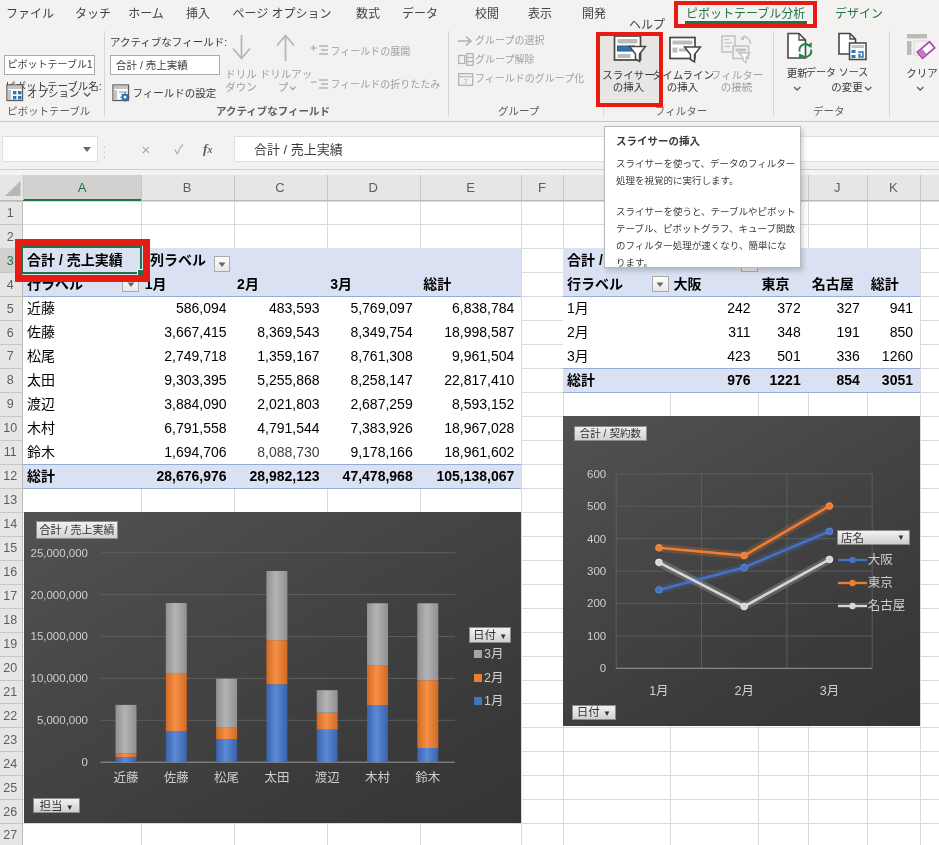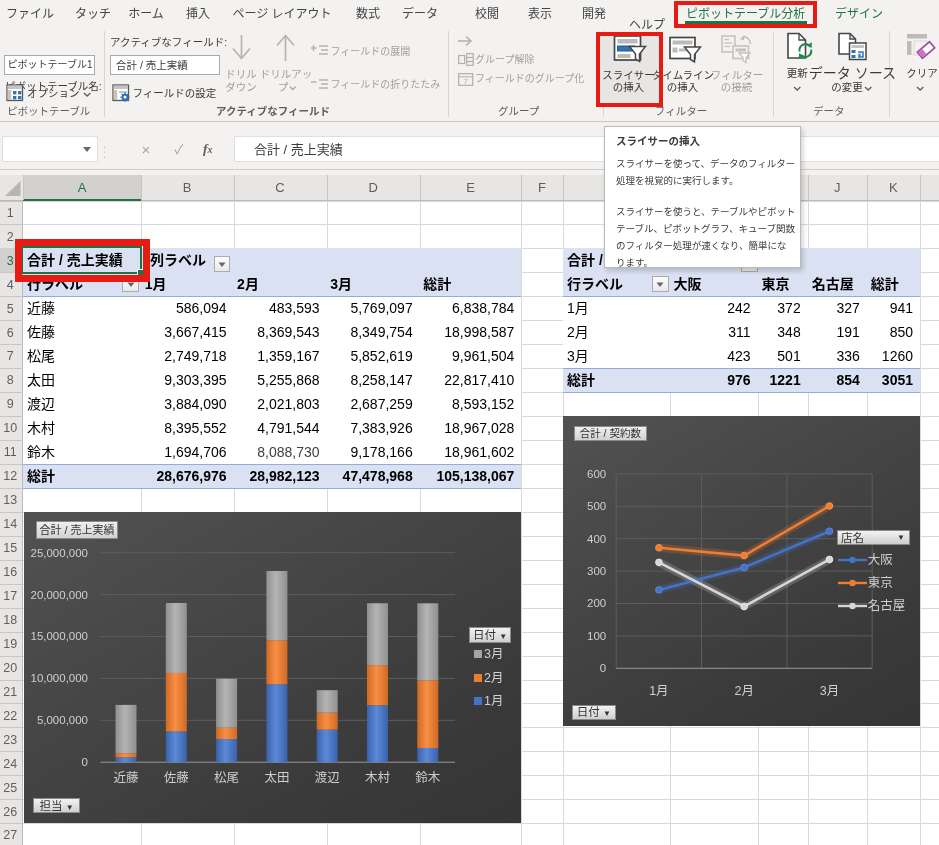--- a/index.html
+++ b/index.html
@@ -4,21 +4,21 @@
 body{font-family:"Liberation Sans","Noto Sans CJK JP",sans-serif;}
 #app{position:relative;width:939px;height:845px;background:#fff;overflow:hidden;}
 </style></head><body>
 <div id="app">
 <div style="position:absolute;left:0px;top:0px;width:939px;height:122px;background:#f3f2f1;"></div>
 <div style="position:absolute;left:0px;top:121px;width:939px;height:1px;background:#c8c6c4;"></div>
 <div style="position:absolute;left:-40.0px;top:5.0px;width:140px;height:18px;line-height:18px;font-size:12px;color:#444444;font-weight:400;text-align:center;white-space:nowrap;">ファイル</div>
 <div style="position:absolute;left:23.0px;top:5.0px;width:140px;height:18px;line-height:18px;font-size:12px;color:#444444;font-weight:400;text-align:center;white-space:nowrap;">タッチ</div>
 <div style="position:absolute;left:76.0px;top:5.0px;width:140px;height:18px;line-height:18px;font-size:12px;color:#444444;font-weight:400;text-align:center;white-space:nowrap;">ホーム</div>
 <div style="position:absolute;left:128.0px;top:5.0px;width:140px;height:18px;line-height:18px;font-size:12px;color:#444444;font-weight:400;text-align:center;white-space:nowrap;">挿入</div>
-<div style="position:absolute;left:212.0px;top:5.0px;width:140px;height:18px;line-height:18px;font-size:12px;color:#444444;font-weight:400;text-align:center;white-space:nowrap;">ページ レイアウト</div>
+<div style="position:absolute;left:212.0px;top:5.0px;width:140px;height:18px;line-height:18px;font-size:12px;color:#444444;font-weight:400;text-align:center;white-space:nowrap;">ページ オプション</div>
 <div style="position:absolute;left:298.0px;top:5.0px;width:140px;height:18px;line-height:18px;font-size:12px;color:#444444;font-weight:400;text-align:center;white-space:nowrap;">数式</div>
 <div style="position:absolute;left:350.0px;top:5.0px;width:140px;height:18px;line-height:18px;font-size:12px;color:#444444;font-weight:400;text-align:center;white-space:nowrap;">データ</div>
 <div style="position:absolute;left:417.0px;top:5.0px;width:140px;height:18px;line-height:18px;font-size:12px;color:#444444;font-weight:400;text-align:center;white-space:nowrap;">校閲</div>
 <div style="position:absolute;left:470.0px;top:5.0px;width:140px;height:18px;line-height:18px;font-size:12px;color:#444444;font-weight:400;text-align:center;white-space:nowrap;">表示</div>
 <div style="position:absolute;left:524.0px;top:5.0px;width:140px;height:18px;line-height:18px;font-size:12px;color:#444444;font-weight:400;text-align:center;white-space:nowrap;">開発</div>
 <div style="position:absolute;left:577.0px;top:16px;width:140px;height:18px;line-height:18px;font-size:12px;color:#444444;font-weight:400;text-align:center;white-space:nowrap;">ヘルプ</div>
 <div style="position:absolute;left:665.7px;top:5.0px;width:160px;height:18px;line-height:18px;font-size:12px;color:#217346;font-weight:400;text-align:center;white-space:nowrap;">ピボットテーブル分析</div>
 <div style="position:absolute;left:809.0px;top:5.0px;width:100px;height:18px;line-height:18px;font-size:12px;color:#217346;font-weight:400;text-align:center;white-space:nowrap;">デザイン</div>
 <div style="position:absolute;left:684.5px;top:21.3px;width:122.5px;height:2.4px;background:#217346;"></div>
 <div style="position:absolute;left:103.5px;top:31px;width:1px;height:86px;background:#d8d6d4;"></div>
@@ -95,20 +95,21 @@
         <line x1="10" y1="6" x2="17" y2="6"></line>
         <line x1="8" y1="10" x2="17" y2="10"></line>
       </g>
     </svg>
 <div style="position:absolute;left:330.5px;top:76.5px;width:200px;height:16px;line-height:16px;font-size:10px;color:#a19f9d;font-weight:400;text-align:left;white-space:nowrap;">フィールドの折りたたみ</div>
 <div style="position:absolute;left:193.0px;top:103.2px;width:160px;height:16.5px;line-height:16.5px;font-size:10.5px;color:#605e5c;font-weight:700;text-align:center;white-space:nowrap;">アクティブなフィールド</div>
 <svg style="position:absolute;left:458px;top:35px" width="15" height="12" viewBox="0 0 15 12">
 <line x1="0" y1="6" x2="12" y2="6" stroke="#b1afad" stroke-width="1.5"></line>
 <path d="M8 1.5 L13 6 L8 10.5" fill="none" stroke="#b1afad" stroke-width="1.5"></path>
     </svg>
+<div style="position:absolute;left:475px;top:33.0px;width:200px;height:16px;line-height:16px;font-size:10px;color:#a19f9d;font-weight:400;text-align:left;white-space:nowrap;">グループの選択</div>
 <svg style="position:absolute;left:458px;top:53px" width="16" height="13" viewBox="0 0 16 13">
 <rect x="0.7" y="2.5" width="6" height="8" fill="none" stroke="#b1afad" stroke-width="1.2"></rect>
 <rect x="8.7" y="0.7" width="6.5" height="11.6" fill="none" stroke="#b1afad" stroke-width="1.2"></rect>
 <line x1="8.7" y1="4.5" x2="15.2" y2="4.5" stroke="#b1afad" stroke-width="1.2"></line>
 <line x1="8.7" y1="8.5" x2="15.2" y2="8.5" stroke="#b1afad" stroke-width="1.2"></line>
     </svg>
 <div style="position:absolute;left:475px;top:52.0px;width:200px;height:16px;line-height:16px;font-size:10px;color:#a19f9d;font-weight:400;text-align:left;white-space:nowrap;">グループ解除</div>
 <svg style="position:absolute;left:458px;top:71.5px" width="16" height="14" viewBox="0 0 16 14">
 <rect x="0.7" y="1.7" width="14" height="11.6" fill="none" stroke="#b1afad" stroke-width="1.2"></rect>
 <line x1="0.7" y1="4.8" x2="14.7" y2="4.8" stroke="#b1afad" stroke-width="1"></line>
@@ -166,21 +167,21 @@
 <svg style="position:absolute;left:837px;top:32px" width="31" height="30" viewBox="0 0 31 30">
 <path d="M2 1.5 H13 L18.5 7 V22 H2 Z" fill="#fff" stroke="#484644" stroke-width="1.6"></path>
 <path d="M13 1.5 V7 H18.5" fill="none" stroke="#484644" stroke-width="1.4"></path>
 <rect x="12.5" y="11" width="16.5" height="16.5" fill="#fff" stroke="#484644" stroke-width="1.5"></rect>
 <rect x="14.5" y="13" width="12.5" height="3" fill="#c6c4c2"></rect>
 <rect x="14.5" y="18" width="4" height="3" fill="#2e75b6"></rect>
 <rect x="14.5" y="23" width="4" height="3" fill="#2e75b6"></rect>
 <path d="M21 20 H26 V25 H21" fill="none" stroke="#2e75b6" stroke-width="1.5"></path>
 <path d="M23.5 25 l-3 -2 l3 -2" fill="#2e75b6"></path>
 </svg>
-<div style="position:absolute;left:806.0px;top:65.2px;width:90px;height:16.5px;line-height:16.5px;font-size:14px;color:#3b3a39;font-weight:400;text-align:right;white-space:nowrap;">データ ソース</div>
+<div style="position:absolute;left:806.0px;top:65.2px;width:90px;height:16.5px;line-height:16.5px;font-size:10px;color:#3b3a39;font-weight:400;text-align:left;white-space:nowrap;">データ ソース</div>
 <div style="position:absolute;left:817.0px;top:79.3px;width:60px;height:16.5px;line-height:16.5px;font-size:10.5px;color:#3b3a39;font-weight:400;text-align:center;white-space:nowrap;">の変更</div>
 <svg style="position:absolute;left:863.8px;top:84.8px" width="8.4" height="8.4">
       <path d="M1 2.0 L4.2 5.0 L7.4 2.0" fill="none" stroke="#605e5c" stroke-width="1.3"></path>
     </svg>
 <div style="position:absolute;left:798.7px;top:103.2px;width:60px;height:16.5px;line-height:16.5px;font-size:10.5px;color:#605e5c;font-weight:400;text-align:center;white-space:nowrap;">データ</div>
 <svg style="position:absolute;left:906px;top:33px" width="32" height="28" viewBox="0 0 32 28">
 <rect x="1" y="1" width="20" height="4.5" fill="#bdbbb9"></rect>
 <rect x="1" y="8" width="4.5" height="14" fill="#bdbbb9"></rect>
 <rect x="8" y="8" width="13" height="14" fill="none" stroke="#d8d6d4" stroke-width="1"></rect>
 <g transform="rotate(-40 20 17)">
@@ -356,34 +357,34 @@
 <div style="position:absolute;left:302.7px;top:298.3px;width:110px;height:20px;line-height:20px;font-size:14px;color:#000;font-weight:400;text-align:right;white-space:nowrap;">5,769,097</div>
 <div style="position:absolute;left:404.29999999999995px;top:298.3px;width:110px;height:20px;line-height:20px;font-size:14px;color:#000;font-weight:400;text-align:right;white-space:nowrap;">6,838,784</div>
 <div style="position:absolute;left:27px;top:322.2px;width:200px;height:20px;line-height:20px;font-size:14px;color:#000;font-weight:400;text-align:left;white-space:nowrap;">佐藤</div>
 <div style="position:absolute;left:116.5px;top:322.2px;width:110px;height:20px;line-height:20px;font-size:14px;color:#000;font-weight:400;text-align:right;white-space:nowrap;">3,667,415</div>
 <div style="position:absolute;left:209.60000000000002px;top:322.2px;width:110px;height:20px;line-height:20px;font-size:14px;color:#000;font-weight:400;text-align:right;white-space:nowrap;">8,369,543</div>
 <div style="position:absolute;left:302.7px;top:322.2px;width:110px;height:20px;line-height:20px;font-size:14px;color:#000;font-weight:400;text-align:right;white-space:nowrap;">8,349,754</div>
 <div style="position:absolute;left:404.29999999999995px;top:322.2px;width:110px;height:20px;line-height:20px;font-size:14px;color:#000;font-weight:400;text-align:right;white-space:nowrap;">18,998,587</div>
 <div style="position:absolute;left:27px;top:346.2px;width:200px;height:20px;line-height:20px;font-size:14px;color:#000;font-weight:400;text-align:left;white-space:nowrap;">松尾</div>
 <div style="position:absolute;left:116.5px;top:346.2px;width:110px;height:20px;line-height:20px;font-size:14px;color:#000;font-weight:400;text-align:right;white-space:nowrap;">2,749,718</div>
 <div style="position:absolute;left:209.60000000000002px;top:346.2px;width:110px;height:20px;line-height:20px;font-size:14px;color:#000;font-weight:400;text-align:right;white-space:nowrap;">1,359,167</div>
-<div style="position:absolute;left:302.7px;top:346.2px;width:110px;height:20px;line-height:20px;font-size:14px;color:#000;font-weight:400;text-align:right;white-space:nowrap;">5,852,619</div>
+<div style="position:absolute;left:302.7px;top:346.2px;width:110px;height:20px;line-height:20px;font-size:14px;color:#000;font-weight:400;text-align:right;white-space:nowrap;">8,761,308</div>
 <div style="position:absolute;left:404.29999999999995px;top:346.2px;width:110px;height:20px;line-height:20px;font-size:14px;color:#000;font-weight:400;text-align:right;white-space:nowrap;">9,961,504</div>
 <div style="position:absolute;left:27px;top:370.1px;width:200px;height:20px;line-height:20px;font-size:14px;color:#000;font-weight:400;text-align:left;white-space:nowrap;">太田</div>
 <div style="position:absolute;left:116.5px;top:370.1px;width:110px;height:20px;line-height:20px;font-size:14px;color:#000;font-weight:400;text-align:right;white-space:nowrap;">9,303,395</div>
 <div style="position:absolute;left:209.60000000000002px;top:370.1px;width:110px;height:20px;line-height:20px;font-size:14px;color:#000;font-weight:400;text-align:right;white-space:nowrap;">5,255,868</div>
 <div style="position:absolute;left:302.7px;top:370.1px;width:110px;height:20px;line-height:20px;font-size:14px;color:#000;font-weight:400;text-align:right;white-space:nowrap;">8,258,147</div>
 <div style="position:absolute;left:404.29999999999995px;top:370.1px;width:110px;height:20px;line-height:20px;font-size:14px;color:#000;font-weight:400;text-align:right;white-space:nowrap;">22,817,410</div>
 <div style="position:absolute;left:27px;top:394.1px;width:200px;height:20px;line-height:20px;font-size:14px;color:#000;font-weight:400;text-align:left;white-space:nowrap;">渡辺</div>
 <div style="position:absolute;left:116.5px;top:394.1px;width:110px;height:20px;line-height:20px;font-size:14px;color:#000;font-weight:400;text-align:right;white-space:nowrap;">3,884,090</div>
 <div style="position:absolute;left:209.60000000000002px;top:394.1px;width:110px;height:20px;line-height:20px;font-size:14px;color:#000;font-weight:400;text-align:right;white-space:nowrap;">2,021,803</div>
 <div style="position:absolute;left:302.7px;top:394.1px;width:110px;height:20px;line-height:20px;font-size:14px;color:#000;font-weight:400;text-align:right;white-space:nowrap;">2,687,259</div>
 <div style="position:absolute;left:404.29999999999995px;top:394.1px;width:110px;height:20px;line-height:20px;font-size:14px;color:#000;font-weight:400;text-align:right;white-space:nowrap;">8,593,152</div>
 <div style="position:absolute;left:27px;top:418.0px;width:200px;height:20px;line-height:20px;font-size:14px;color:#000;font-weight:400;text-align:left;white-space:nowrap;">木村</div>
-<div style="position:absolute;left:116.5px;top:418.0px;width:110px;height:20px;line-height:20px;font-size:14px;color:#000;font-weight:400;text-align:right;white-space:nowrap;">8,395,552</div>
+<div style="position:absolute;left:116.5px;top:418.0px;width:110px;height:20px;line-height:20px;font-size:14px;color:#000;font-weight:400;text-align:right;white-space:nowrap;">6,791,558</div>
 <div style="position:absolute;left:209.60000000000002px;top:418.0px;width:110px;height:20px;line-height:20px;font-size:14px;color:#000;font-weight:400;text-align:right;white-space:nowrap;">4,791,544</div>
 <div style="position:absolute;left:302.7px;top:418.0px;width:110px;height:20px;line-height:20px;font-size:14px;color:#000;font-weight:400;text-align:right;white-space:nowrap;">7,383,926</div>
 <div style="position:absolute;left:404.29999999999995px;top:418.0px;width:110px;height:20px;line-height:20px;font-size:14px;color:#000;font-weight:400;text-align:right;white-space:nowrap;">18,967,028</div>
 <div style="position:absolute;left:27px;top:442.0px;width:200px;height:20px;line-height:20px;font-size:14px;color:#000;font-weight:400;text-align:left;white-space:nowrap;">鈴木</div>
 <div style="position:absolute;left:116.5px;top:442.0px;width:110px;height:20px;line-height:20px;font-size:14px;color:#000;font-weight:400;text-align:right;white-space:nowrap;">1,694,706</div>
 <div style="position:absolute;left:209.60000000000002px;top:442.0px;width:110px;height:20px;line-height:20px;font-size:14px;color:#404040;font-weight:400;text-align:right;white-space:nowrap;">8,088,730</div>
 <div style="position:absolute;left:302.7px;top:442.0px;width:110px;height:20px;line-height:20px;font-size:14px;color:#000;font-weight:400;text-align:right;white-space:nowrap;">9,178,166</div>
 <div style="position:absolute;left:404.29999999999995px;top:442.0px;width:110px;height:20px;line-height:20px;font-size:14px;color:#000;font-weight:400;text-align:right;white-space:nowrap;">18,961,602</div>
 <div style="position:absolute;left:27px;top:465.9px;width:200px;height:20px;line-height:20px;font-size:14px;color:#000;font-weight:700;text-align:left;white-space:nowrap;">総計</div>
 <div style="position:absolute;left:106.5px;top:465.9px;width:120px;height:20px;line-height:20px;font-size:14px;color:#000;font-weight:700;text-align:right;white-space:nowrap;">28,676,976</div>

